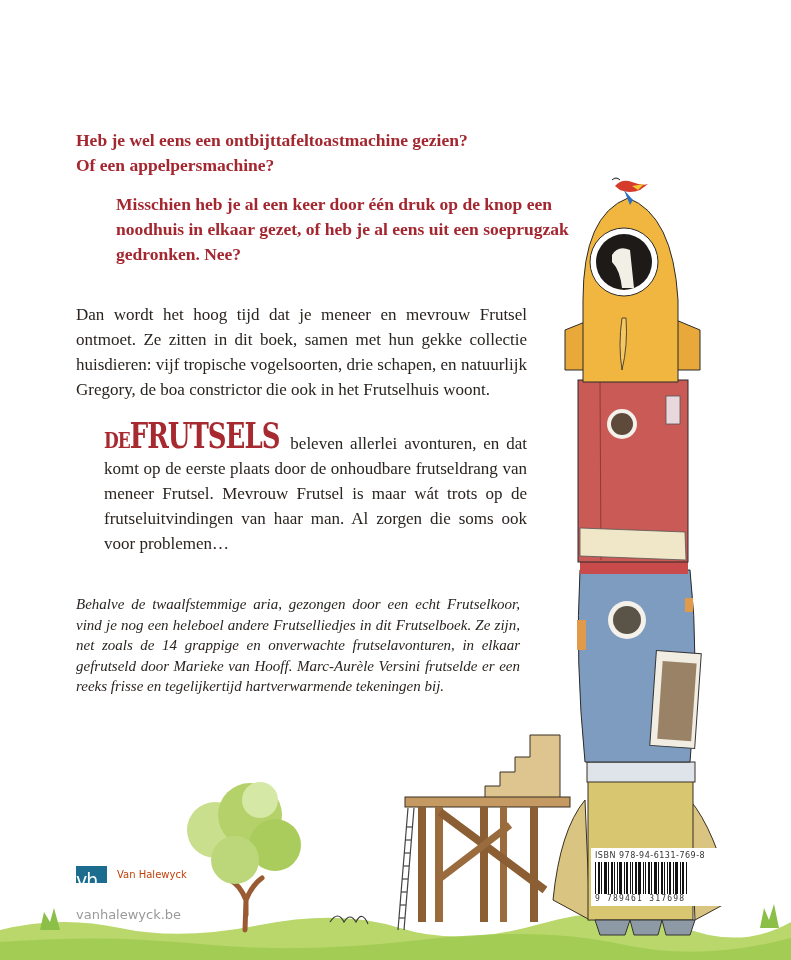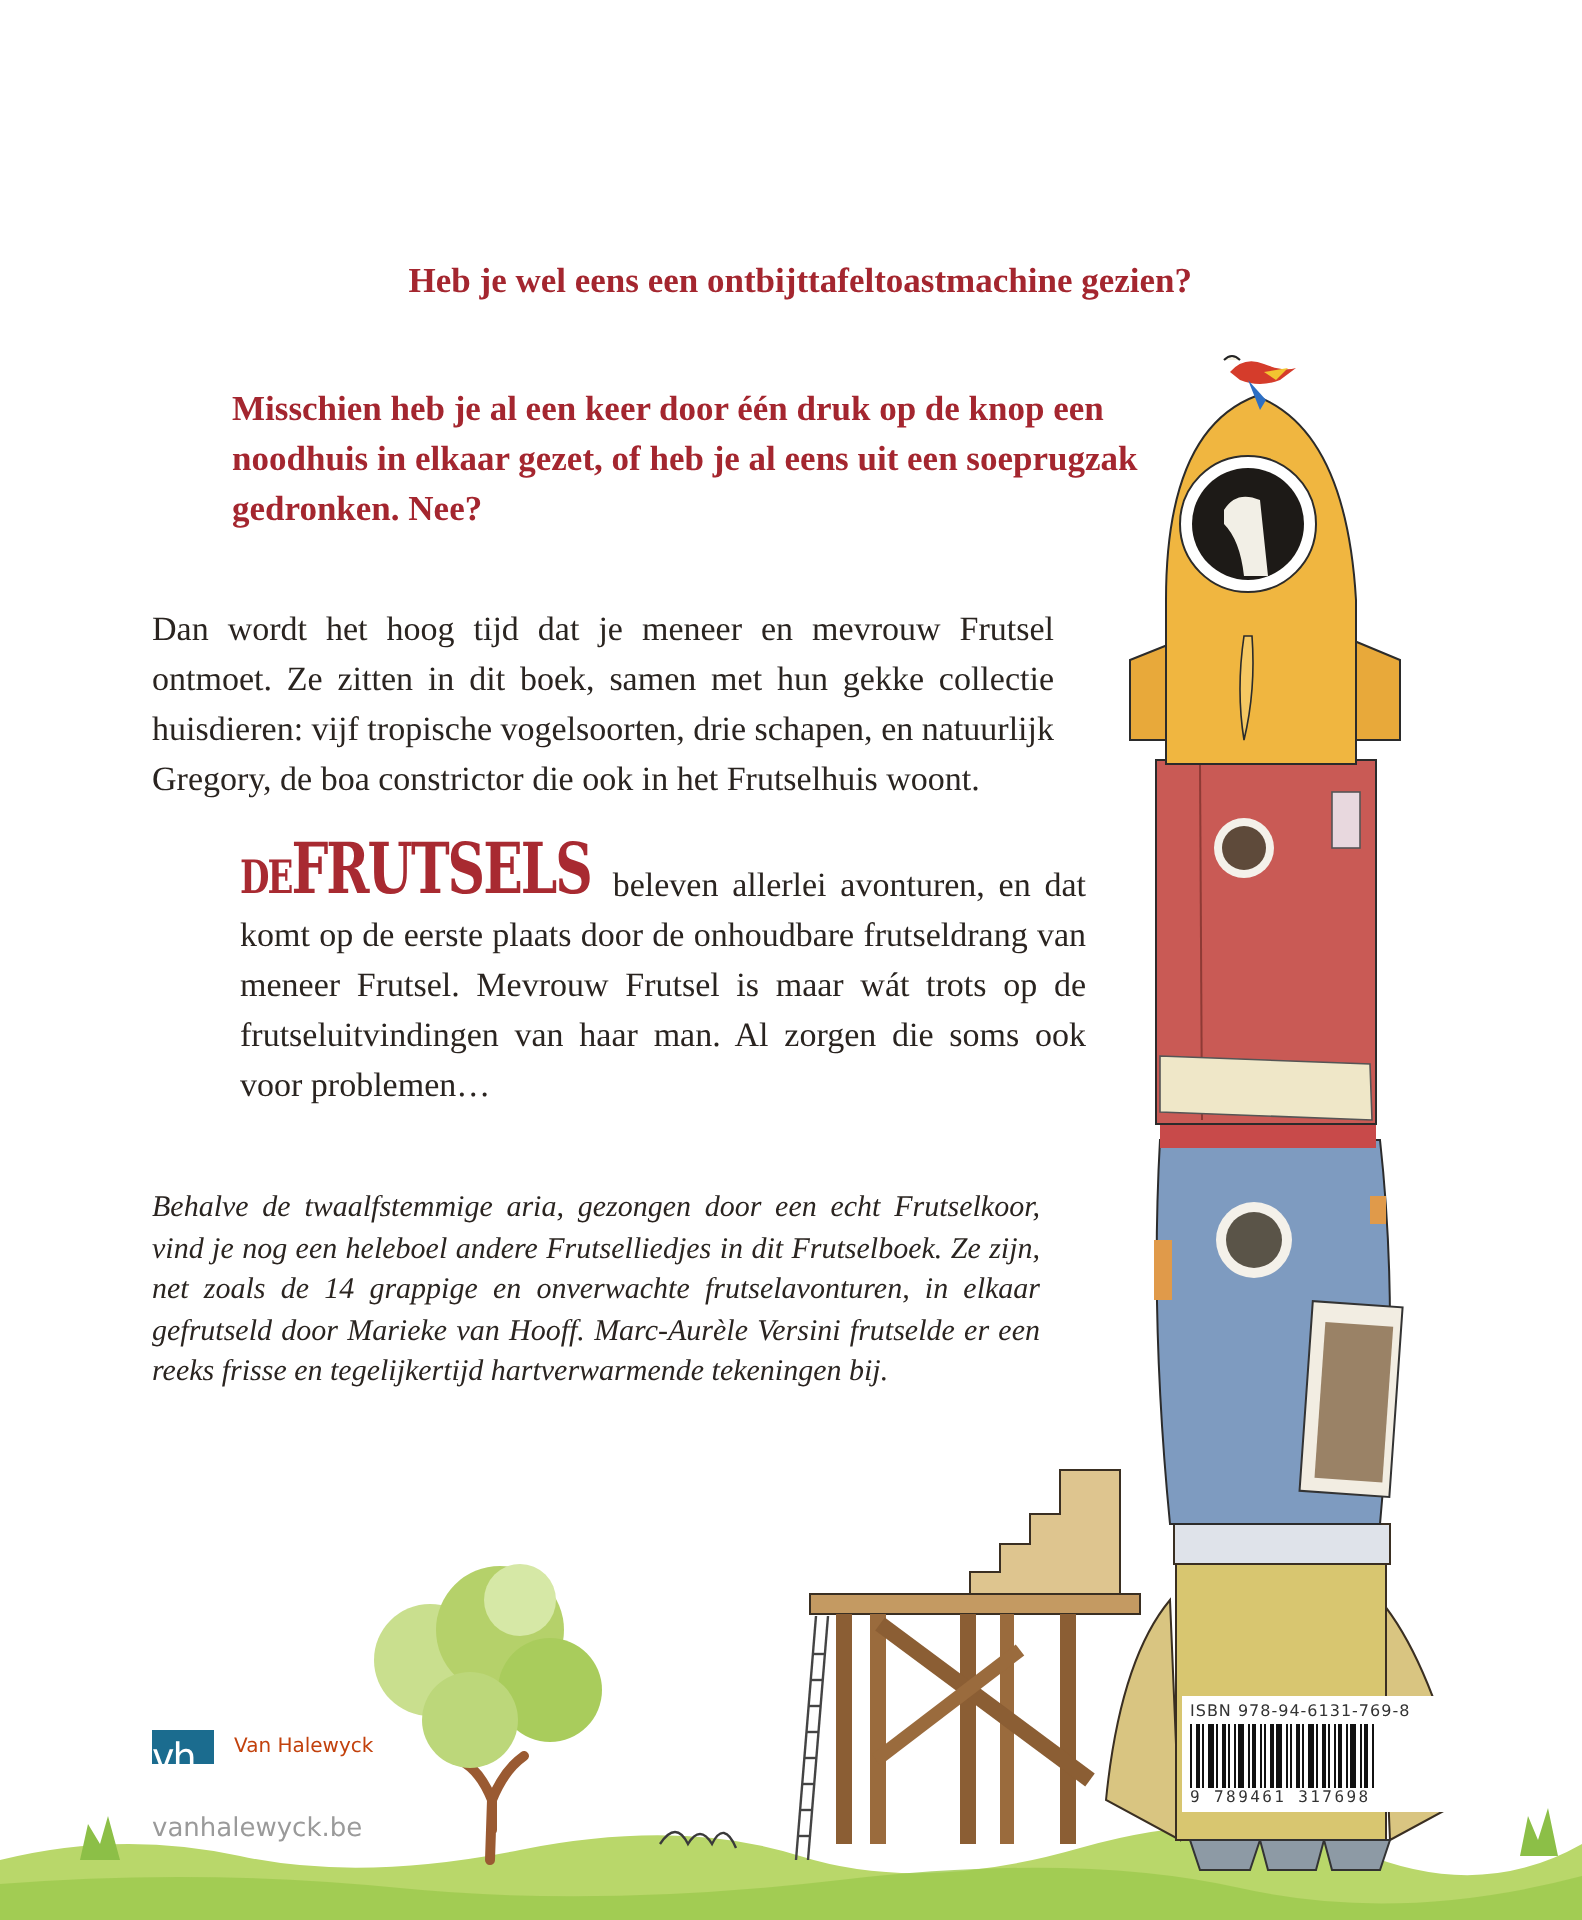--- a/index.html
+++ b/index.html
@@ -6,28 +6,28 @@
     body {
       width: 791px; height: 960px; position: relative; overflow: hidden;
       background: #ffffff;
       font-family: "Liberation Serif", "DejaVu Serif", serif;
     }
     .abs { position: absolute; }
     .red-heading {
       color: #a4262f; font-weight: bold; font-size: 17.5px; line-height: 25px;
       margin: 0;
     }
-    #intro-q { left: 76px; top: 128px; width: 520px; text-align: right; }
+    #intro-q { left: 76px; top: 128px; width: 520px; }
     #intro-q2 { left: 116px; top: 192px; width: 460px; }
     .body-text {
       color: #2a2420; font-size: 17px; line-height: 25px; text-align: justify;
       margin: 0;
     }
     #para1 { left: 76px; top: 302px; width: 451px; font-family: Liberation Serif, serif; }
-    #para2 { left: 104px; top: 430px; width: 423px; margin-left: 16px; }
+    #para2 { left: 104px; top: 430px; width: 423px; }
     .frutsels-logo {
       display: inline-block; color: #a82a31; font-family: "DejaVu Serif", serif;
       font-weight: bold; font-size: 26px; letter-spacing: -1px; line-height: 20px;
       transform: scaleY(1.35); transform-origin: bottom; margin-right: 4px;
       font-style: normal;
     }
     .frutsels-logo .small { font-size: 17px; }
     #para3 {
       left: 76px; top: 594px; width: 444px; color: #2a2420; font-style: italic;
       font-size: 15px; line-height: 20.5px; text-align: justify; margin: 0;
@@ -156,20 +156,21 @@
 
     <path d="M615 186 Q622 178 632 182 Q642 186 648 184 L640 190 Q630 194 620 190 Z" fill="#d53c2b"></path>
     <path d="M624 190 L630 205 L633 200 Z" fill="#2d6fc4"></path>
     <path d="M620 180 Q616 176 612 180" stroke="#222" stroke-width="1" fill="#f5f0e0"></path>
     <path d="M632 186 L644 184 L638 190 Z" fill="#f2c531"></path>
   </g>
 </svg>
 
 <div id="intro-q" class="abs">
   <p class="red-heading">Heb je wel eens een ontbijttafeltoastmachine gezien?</p>
+  <p class="red-heading">Of een appelpersmachine?</p>
 </div>
 
 <p id="intro-q2" class="abs red-heading">Misschien heb je al een keer door één druk op de knop een noodhuis in elkaar gezet, of heb je al eens uit een soeprugzak gedronken. Nee?</p>
 
 <p id="para1" class="abs body-text">Dan wordt het hoog tijd dat je meneer en mevrouw Frutsel ontmoet. Ze zitten in dit boek, samen met hun gekke collectie huisdieren: vijf tropische vogelsoorten, drie schapen, en natuurlijk Gregory, de boa constrictor die ook in het Frutselhuis woont.</p>
 
 <p id="para2" class="abs body-text">
   <span class="frutsels-logo"><span class="small">DE</span><span>FRUTSELS</span></span>
   <span>beleven allerlei avonturen, en dat komt op de eerste plaats door de onhoudbare frutseldrang van meneer Frutsel. Mevrouw Frutsel is maar wát trots op de frutseluitvindingen van haar man. Al zorgen die soms ook voor problemen…</span>
 </p>

